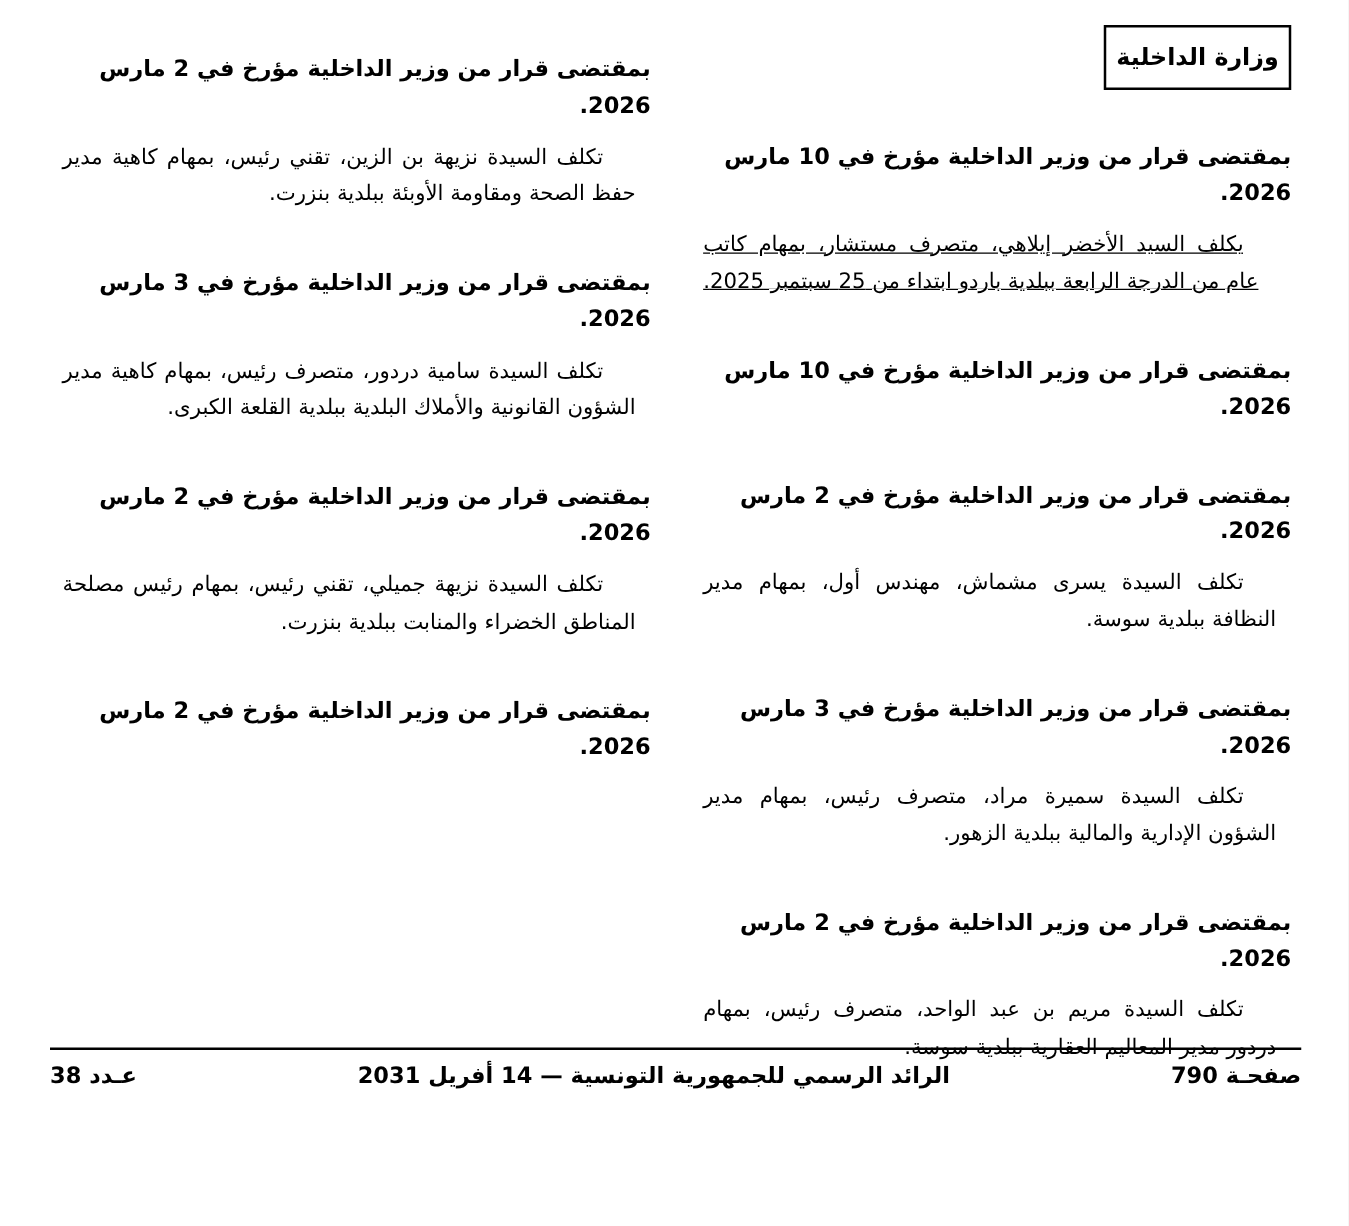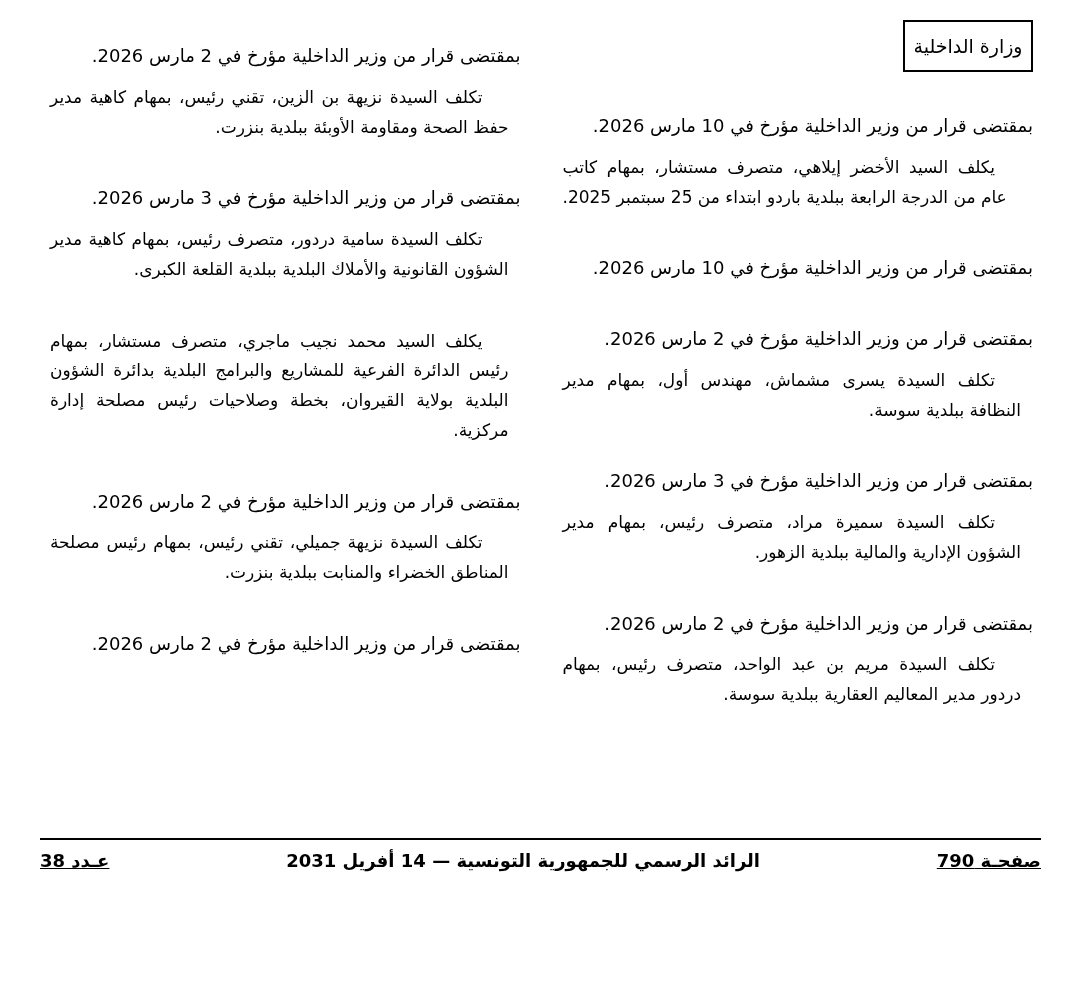--- a/index.html
+++ b/index.html
@@ -20,64 +20,64 @@
     top: 0; right: 0; left: 0;
     display: flex;
     gap: 30px;
     padding: 20px 46px 0 38px;
     direction: rtl;
   }
   .column { flex: 1; min-width: 0; }
   .column-left { padding-top: 22px; }
 
   .ministry-box {
-    width: 130px;
+    width: 150px;
     height: 52px;
     border: 2px solid #000000;
     display: flex;
     align-items: center;
     justify-content: center;
-    font-weight: normal;
+    font-weight: bold;
     font-size: 19px;
     margin-bottom: 40px;
   }
 
   .decree-section { margin-bottom: 42px; }
   .decree-heading {
     margin: 0 0 9px 0;
-    font-weight: normal;
+    font-weight: bold;
     font-size: 18px;
     line-height: 1.6;
     text-align: right;
   }
   .decree-body {
     margin: 12px;
     font-size: 17px;
     line-height: 1.75;
     text-align: justify;
     text-indent: 26px;
   }
-  .last-left { text-align-last: left; }
+  .last-left { text-align-last: left; text-decoration: underline; }
 
   .footer {
     position: absolute;
     top: 838px;
     right: 38px;
     left: 40px;
     border-top: 2px solid #000000;
     padding-top: 10px;
     display: flex;
     justify-content: space-between;
     align-items: baseline;
     font-weight: bold;
     font-size: 18px;
     direction: rtl;
   }
   .footer-center { text-align: center; flex: 1; }
-  .footer-side { white-space: nowrap; text-decoration: underline; }
+  .footer-side { white-space: nowrap; }
 </style>
 </head>
 <body>
 
 <div class="page">
 
   <div class="content">
 
     <div class="column column-right">
 
@@ -117,21 +117,20 @@
         <p class="decree-heading">بمقتضى قرار من وزير الداخلية مؤرخ في 2 مارس 2026.</p>
         <p class="decree-body">تكلف السيدة نزيهة بن الزين، تقني رئيس، بمهام كاهية مدير حفظ الصحة ومقاومة الأوبئة ببلدية بنزرت.</p>
       </div>
 
       <div class="decree-section">
         <p class="decree-heading">بمقتضى قرار من وزير الداخلية مؤرخ في 3 مارس 2026.</p>
         <p class="decree-body">تكلف السيدة سامية دردور، متصرف رئيس، بمهام كاهية مدير الشؤون القانونية والأملاك البلدية ببلدية القلعة الكبرى.</p>
       </div>
 
       <div class="decree-section">
-        <p class="decree-body">يكلف السيد محمد نجيب ماجري، متصرف مستشار، بمهام رئيس الدائرة الفرعية للمشاريع والبرامج البلدية بدائرة الشؤون البلدية بولاية القيروان، بخطة وصلاحيات رئيس مصلحة إدارة مركزية.</p>
       </div>
 
       <div class="decree-section">
         <p class="decree-heading">بمقتضى قرار من وزير الداخلية مؤرخ في 2 مارس 2026.</p>
         <p class="decree-body">تكلف السيدة نزيهة جميلي، تقني رئيس، بمهام رئيس مصلحة المناطق الخضراء والمنابت ببلدية بنزرت.</p>
       </div>
 
       <div class="decree-section">
         <p class="decree-heading">بمقتضى قرار من وزير الداخلية مؤرخ في 2 مارس 2026.</p>
       </div>

